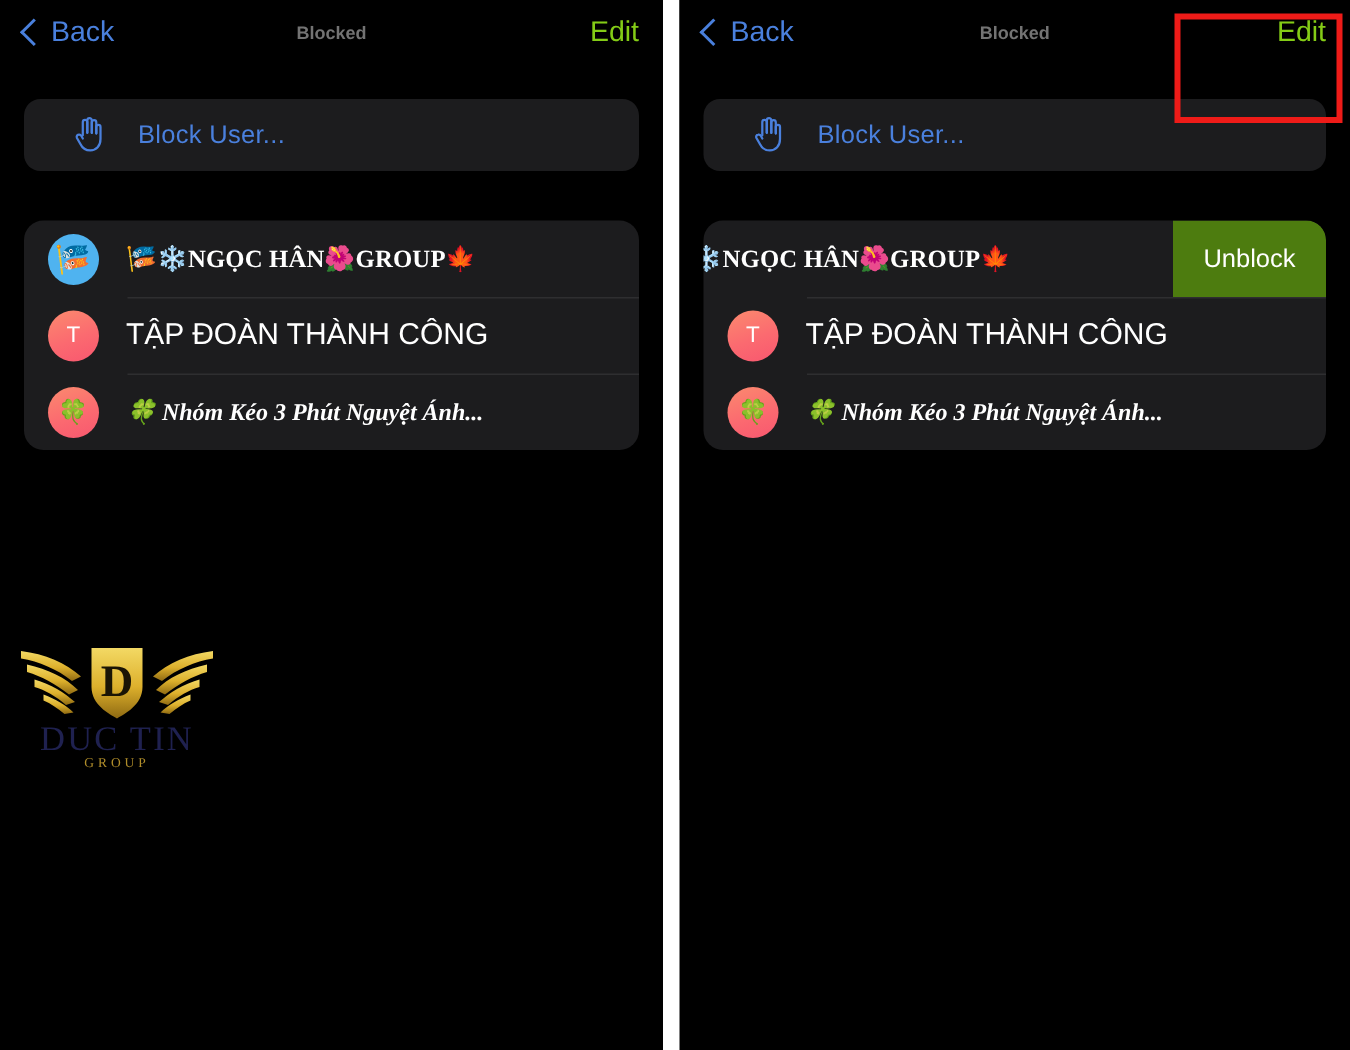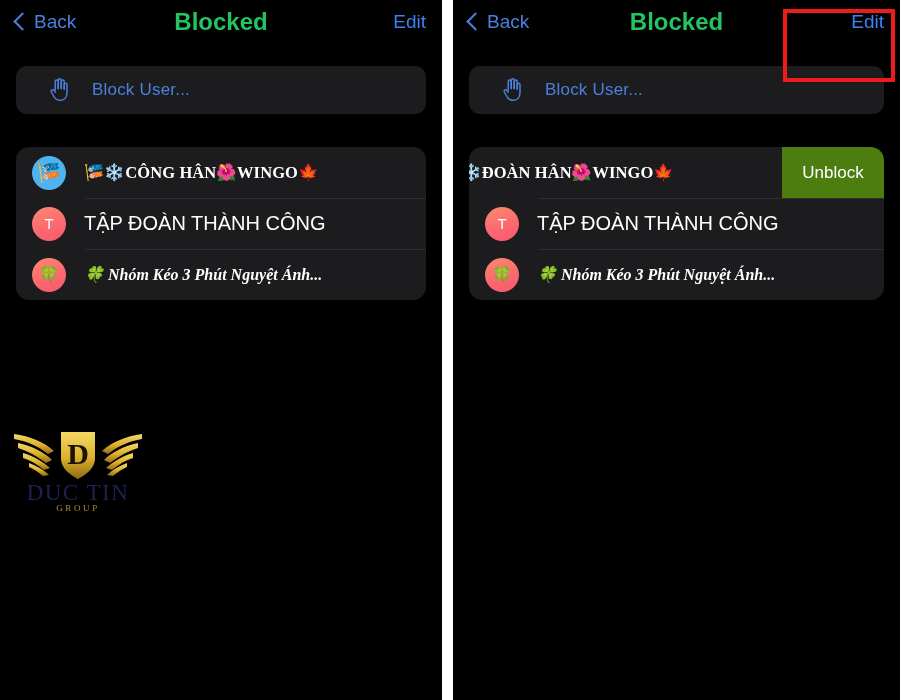--- a/index.html
+++ b/index.html
@@ -33,25 +33,25 @@
     color:#4a80dd;font-size:19px;cursor:pointer;
   }
   .chev{
     display:inline-block;width:11px;height:11px;
     border-left:2.6px solid #4a80dd;border-bottom:2.6px solid #4a80dd;
     transform:rotate(45deg);
     margin-right:2px;margin-top:-1px;
   }
   .nav-title{
     position:absolute;left:0;right:0;text-align:center;
-    color:#22c55e;font-size:24px;font-weight:bold;
+    color:#737373;font-size:12px;font-weight:bold;
     pointer-events:none;
   }
   .nav-edit{
-    margin-left:auto;color:#3b82f6;font-size:19px;z-index:2;cursor:pointer;
+    margin-left:auto;color:#84cc16;font-size:19px;z-index:2;cursor:pointer;
   }
 
   
   .block-card{
     margin:22px 16px 0 16px;
     height:48px;border-radius:11px;
     background:#1c1c1e;
     display:flex;align-items:center;
     padding-left:32px;
     cursor:pointer;
@@ -160,21 +160,21 @@
           <path d="M16.2 12V7.6a1.4 1.4 0 0 1 2.8 0v8.1c0 4.6-2.8 7.6-6.8 7.6-3.5 0-5.3-1.6-6.6-4.3L3.3 15c-.5-1 .1-2 1.1-2.2.8-.2 1.5.2 1.9.9l.9 1.6"></path>
         </svg>
       </span>
       <span class="block-label">Block User...</span>
     </div>
 
     <div class="list-card">
 
       <div class="row">
         <span class="avatar av-blue">🎏</span>
-        <span class="row-label label-serif">🎏❄️CÔNG HÂN🌺WINGO🍁</span>
+        <span class="row-label label-serif">🎏❄️NGỌC HÂN🌺GROUP🍁</span>
       </div>
 
       <div class="row">
         <span class="avatar av-coral">
           <span class="av-letter">T</span>
         </span>
         <span class="row-label">TẬP ĐOÀN THÀNH CÔNG</span>
       </div>
 
       <div class="row">
@@ -238,21 +238,21 @@
           <path d="M13.2 11.6V4.6a1.5 1.5 0 0 1 3 0v7.3"></path>
           <path d="M16.2 12V7.6a1.4 1.4 0 0 1 2.8 0v8.1c0 4.6-2.8 7.6-6.8 7.6-3.5 0-5.3-1.6-6.6-4.3L3.3 15c-.5-1 .1-2 1.1-2.2.8-.2 1.5.2 1.9.9l.9 1.6"></path>
         </svg>
       </span>
       <span class="block-label">Block User...</span>
     </div>
 
     <div class="list-card">
 
       <div class="row row-swiped">
-        <span class="row-label label-serif">❄️ĐOÀN HÂN🌺WINGO🍁</span>
+        <span class="row-label label-serif">❄️NGỌC HÂN🌺GROUP🍁</span>
         <div class="unblock-btn">Unblock</div>
       </div>
 
       <div class="row">
         <span class="avatar av-coral">
           <span class="av-letter">T</span>
         </span>
         <span class="row-label">TẬP ĐOÀN THÀNH CÔNG</span>
       </div>
 

